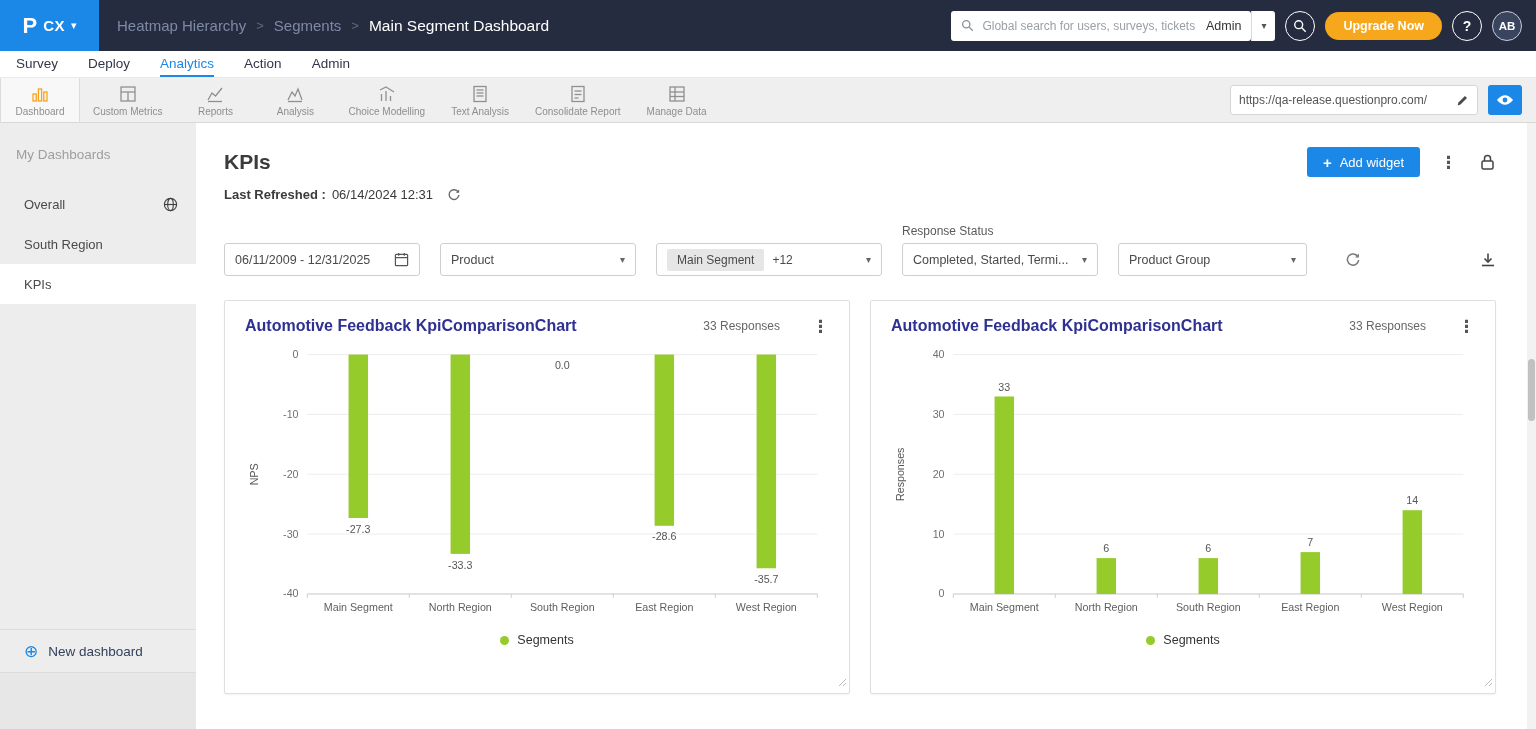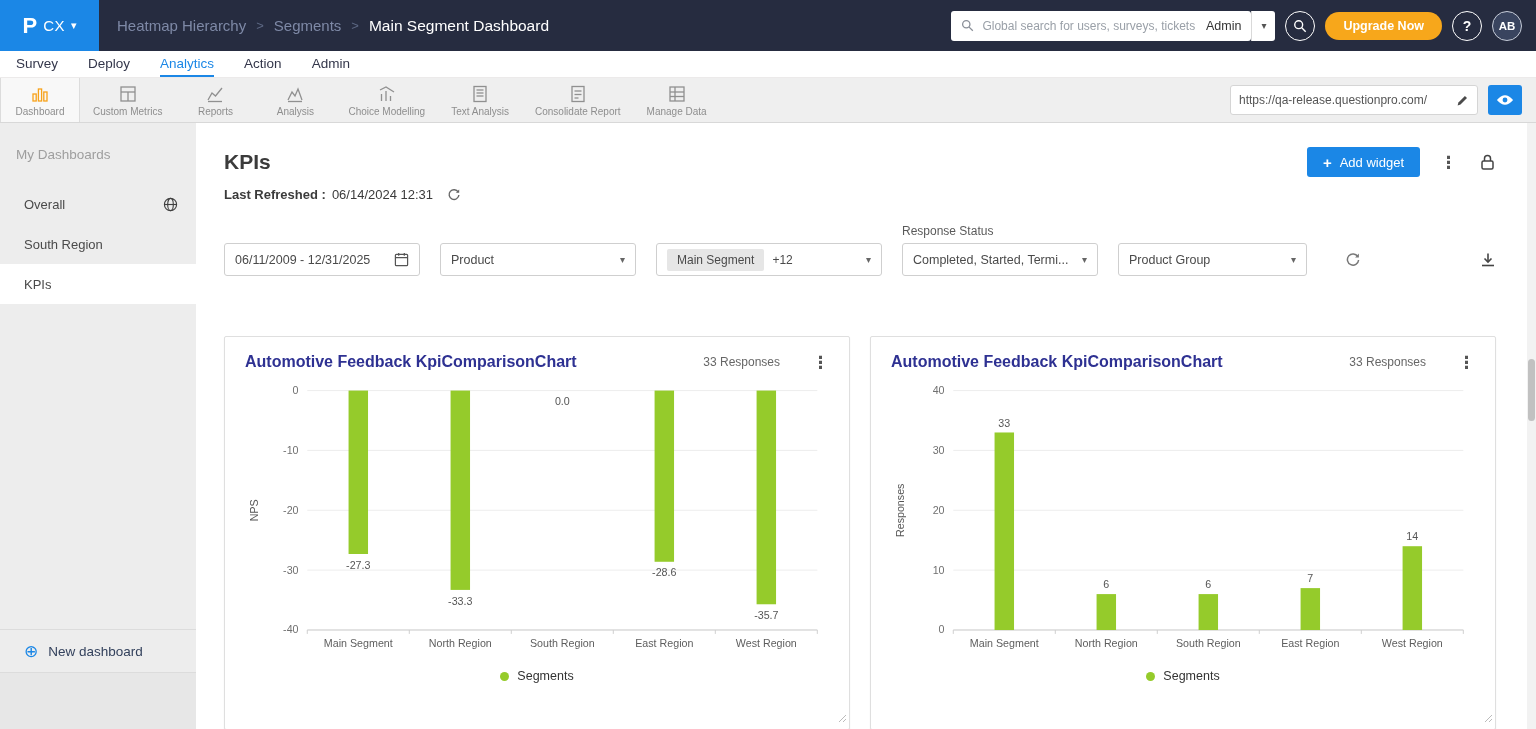--- a/index.html
+++ b/index.html
@@ -2,21 +2,21 @@
 <html><head>
 <meta charset="utf-8">
 <style>
   *{box-sizing:border-box;margin:0;padding:0}
   html,body{width:1536px;height:729px;overflow:hidden;background:#fff;
     font-family:"Liberation Sans","DejaVu Sans",sans-serif;color:#3b3b3b}
   
   .topbar{height:51px;background:#262c40;display:flex;align-items:center;position:relative}
   .logo{width:99px;height:51px;background:#1b87e6;display:flex;align-items:center;justify-content:center;gap:6px;cursor:pointer;flex:none}
   .logo-p{color:#fff;font-size:22px;font-weight:bold}
-  .logo-cx{color:#fff;font-size:15px;font-weight:normal;letter-spacing:.5px}
+  .logo-cx{color:#fff;font-size:15px;font-weight:bold;letter-spacing:.5px}
   .logo .caret{color:#fff;font-size:11px}
   .breadcrumb{display:flex;align-items:center;gap:10px;margin-left:18px;font-size:15px}
   .bc-item{color:#7e89a6;cursor:pointer}
   .bc-sep{color:#5d6883;font-size:13px}
   .bc-current{color:#ffffff;font-size:15.5px}
   .topbar-right{margin-left:auto;display:flex;align-items:center;gap:10px;padding-right:14px}
   .global-search{width:300px;height:30px;background:#fff;border-radius:3px;display:flex;align-items:center;padding:0 10px;gap:8px}
   .global-search input{border:none;outline:none;flex:1;font-size:12px;color:#444;font-family:inherit;min-width:0}
   .global-search input::placeholder{color:#9aa0a8}
   .search-scope{font-size:12.5px;color:#333;cursor:pointer;white-space:nowrap}
@@ -69,21 +69,21 @@
   .fcaret{color:#666;font-size:10px}
   .f-date{width:196px}.f-product{width:196px}.f-multi{width:226px}.f-resp{width:196px}.f-group{width:189px}
   .chip{background:#e6e6e6;border-radius:2px;padding:4px 10px;font-size:12px;color:#4a4a4a;white-space:nowrap}
   .chip-more{font-size:12px;color:#4a4a4a}
   .f-labeled{display:flex;flex-direction:column;gap:5px}
   .f-label{font-size:12px;color:#5a5a5a}
   .icon-btn{cursor:pointer;display:flex;align-items:center}
   .filters-row .refresh2{margin-left:18px}
   .filters-row .spacer{flex:1}
   
-  .charts-row{margin-top:60px;display:flex;gap:20px}
+  .charts-row{margin-top:24px;display:flex;gap:20px}
   .card{flex:1;border:1px solid #dfdfdf;border-radius:2px;background:#fff;box-shadow:0 1px 2px rgba(0,0,0,.05);padding:16px 20px 8px 20px;position:relative;height:394px}
   .card-head{display:flex;align-items:center}
   .card-head h2{font-size:16px;font-weight:bold;color:#2e3192}
   .card-head-right{margin-left:auto;display:flex;align-items:center;gap:32px}
   .responses{font-size:12px;color:#666}
   svg.chart{width:100%;display:block;margin-top:4px}
   svg.chart text{font-family:"Liberation Sans","DejaVu Sans",sans-serif;font-size:11px;fill:#707070}
   svg.chart text.val{fill:#555}
   svg.chart text.cat{fill:#5e5e5e;font-size:11px}
   svg.chart text.ylab{fill:#555}

